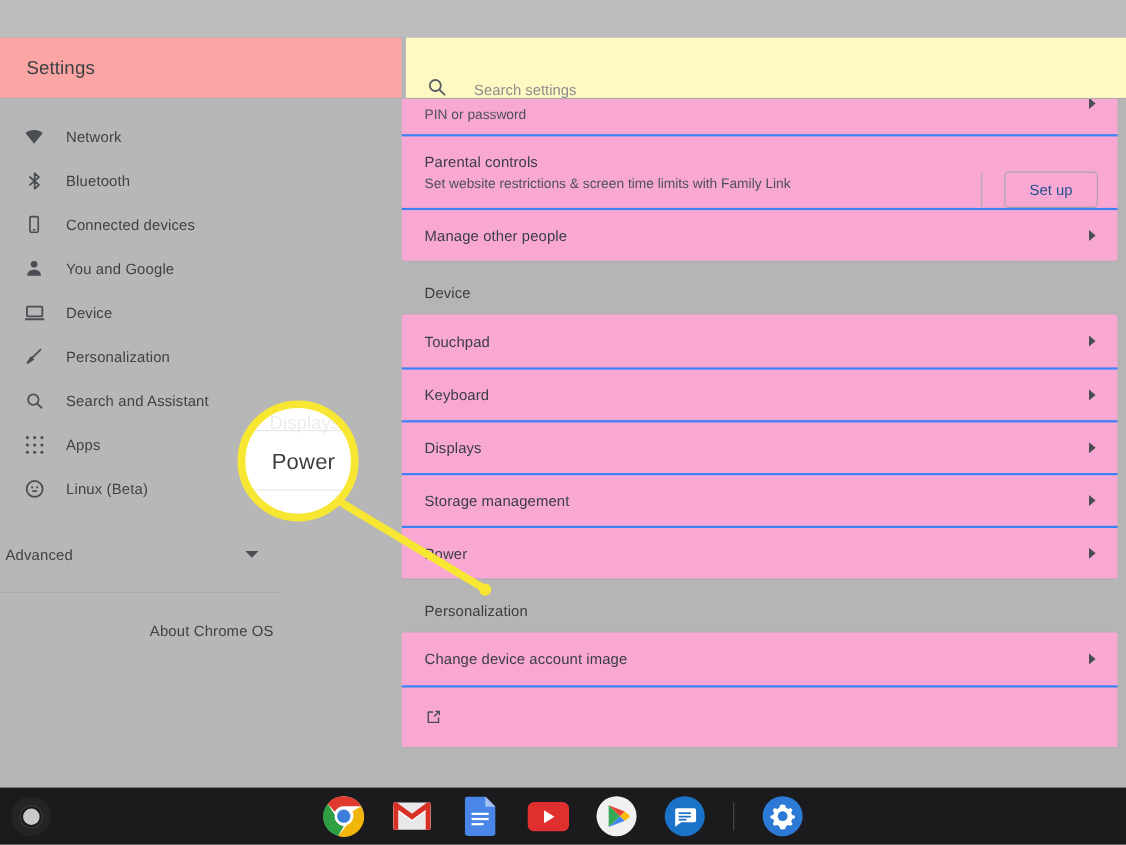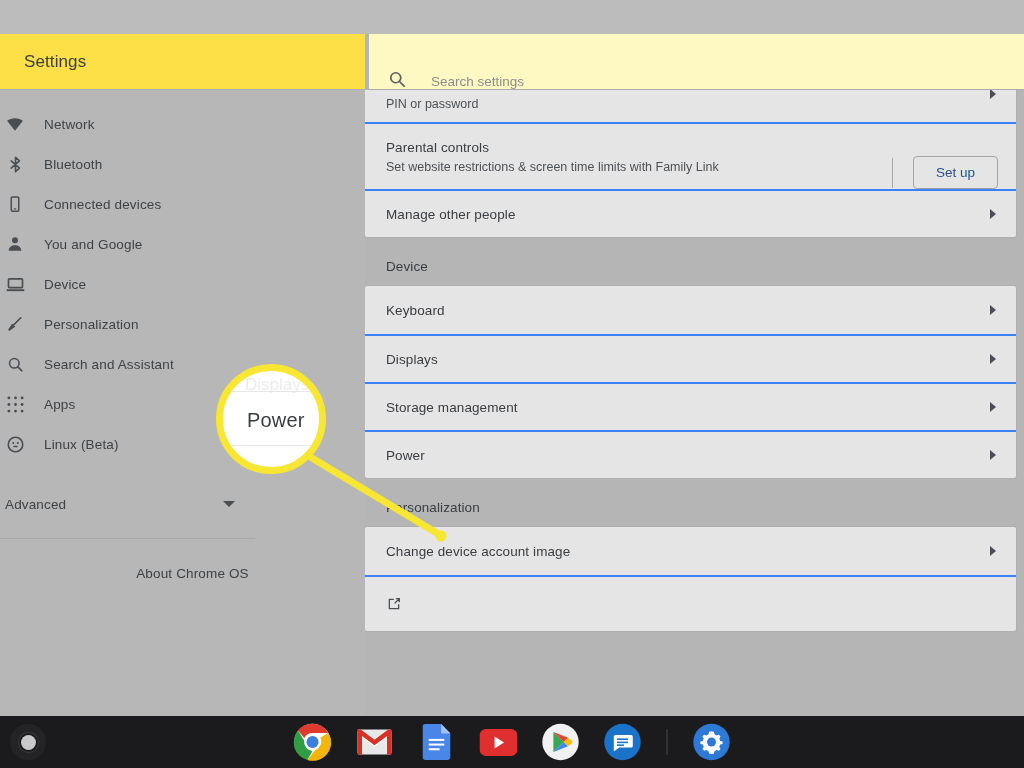--- a/index.html
+++ b/index.html
@@ -42,35 +42,35 @@
     left: 0; top: 0;
     width: 365px;
     height: 682px;
     background: #b7b7b7;
   }
   .nav-header {
     height: 56px;
     display: flex;
     align-items: center;
     padding-left: 24px;
-    background: #fde047;
+    background: #fca5a5;
     border-bottom: 1px solid #aeaeae;
   }
   .nav-title {
     font-size: 17px;
     color: #3c4043;
     letter-spacing: .1px;
   }
   .nav-list { padding-top: 14px; }
 
   .nav-item {
     display: flex;
     align-items: center;
     height: 40px;
-    padding-left: 4px;
+    padding-left: 20px;
     cursor: pointer;
   }
   .nav-icon {
     width: 22px; height: 22px;
     margin-right: 18px;
     display: flex;
     align-items: center;
     justify-content: center;
     flex: 0 0 22px;
   }
@@ -149,21 +149,21 @@
 
   .scroll-area {
     position: absolute;
     left: 0; top: 56px;
     width: 659px;
     height: 626px;
     overflow: hidden;
   }
 
   .card {
-    background: #e5e5e5;
+    background: #f9a8d4;
     margin: 0 0 0 0;
     border-radius: 2px;
     box-shadow: 0 0 0 1px rgba(0,0,0,0.03);
   }
   .card-wrap { padding: 0 8px 0 0; }
 
   .row {
     position: relative;
     display: flex;
     align-items: center;
@@ -492,20 +492,24 @@
               <span class="arrow"></span>
             </div>
 
           </div>
         </div>
 
         <div class="section-title">Device</div>
         <div class="card-wrap">
           <div class="card">
             <div class="row">
+              <div class="row-title">Touchpad</div>
+              <span class="arrow"></span>
+            </div>
+            <div class="row">
               <div class="row-title">Keyboard</div>
               <span class="arrow"></span>
             </div>
             <div class="row">
               <div class="row-title">Displays</div>
               <span class="arrow"></span>
             </div>
             <div class="row">
               <div class="row-title">Storage management</div>
               <span class="arrow"></span>

